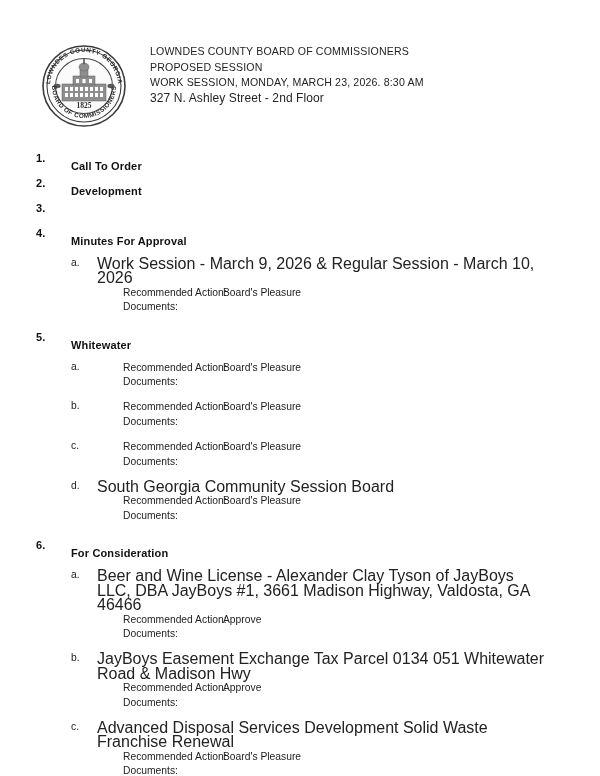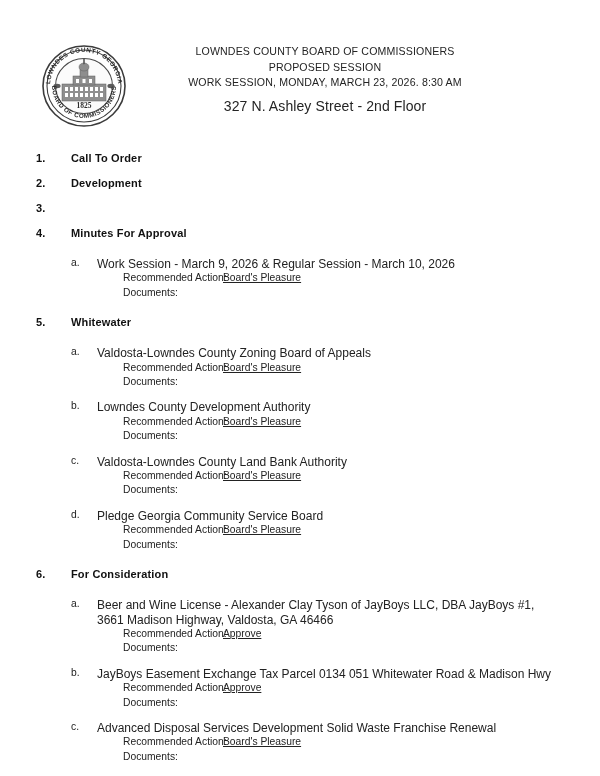--- a/index.html
+++ b/index.html
@@ -39,34 +39,33 @@
     width: 88px;
     height: 92px;
   }
   .seal svg { display: block; width: 88px; height: 92px; }
 
   .header-text {
     position: absolute;
     left: 150px;
     top: 10px;
     width: 350px;
-    text-align: center;
+    text-align: left;
   }
   .header-line {
     font-family: "Liberation Sans", sans-serif;
     font-size: 10.6px;
     line-height: 15.6px;
     letter-spacing: 0.15px;
     color: #242424;
     white-space: nowrap;
   }
   .header-line.addr {
-    font-size: 14px;
+    font-size: 12px;
     letter-spacing: 0.1px;
-    margin-top: 8px;
   }
 
   
   .agenda {
     position: absolute;
     top: 152px;
     left: 0;
     width: 600px;
   }
 
@@ -83,59 +82,58 @@
     left: 36px;
     top: 0;
     font-size: 11px;
     font-weight: bold;
     color: #111111;
     letter-spacing: 0.1px;
   }
   .section-title {
     position: absolute;
     left: 71px;
-    top: 0;
+    top: 8px;
     font-size: 11px;
     font-weight: bold;
     color: #111111;
     letter-spacing: 0.15px;
   }
 
   .sub-item {
     position: relative;
     margin-top: 5px;
   }
   .sub-letter {
     position: absolute;
     left: 71px;
     top: 0;
     font-size: 10.3px;
     color: #222222;
   }
   .sub-text {
     margin-left: 97px;
     margin-right: 48px;
-    font-size: 12px;
+    font-size: 16px;
     line-height: 14.4px;
     color: #222222;
   }
   .detail-line {
     margin-left: 123px;
     font-size: 10.3px;
     line-height: 14.4px;
     color: #222222;
     white-space: nowrap;
   }
   .detail-label {
     display: inline-block;
     width: 100px;
   }
   .detail-value {
     display: inline-block;
-    text-decoration: underline;
   }
 
   .sec-gap-sm { height: 6px; }
   .sec-gap-lg { height: 16px; }
 </style>
 </head>
 <body>
 
 <div class="page">
 
@@ -247,60 +245,57 @@
     </div>
 
     <div class="section">
       <div class="section-row">
         <span class="section-num">5.</span>
         <span class="section-title">Whitewater</span>
       </div>
 
       <div class="sub-item">
         <span class="sub-letter">a.</span>
-        <div class="sub-text">Valdosta-Lowndes County Zoning Board of Appeals</div>
         <div class="detail-line">
           <span class="detail-label">Recommended Action:</span><span class="detail-value">Board's Pleasure</span>
         </div>
         <div class="detail-line">
           <span class="detail-label">Documents:</span><span class="detail-value"></span>
         </div>
       </div>
 
       <div class="sec-gap-sm"></div>
 
       <div class="sub-item">
         <span class="sub-letter">b.</span>
-        <div class="sub-text">Lowndes County Development Authority</div>
         <div class="detail-line">
           <span class="detail-label">Recommended Action:</span><span class="detail-value">Board's Pleasure</span>
         </div>
         <div class="detail-line">
           <span class="detail-label">Documents:</span><span class="detail-value"></span>
         </div>
       </div>
 
       <div class="sec-gap-sm"></div>
 
       <div class="sub-item">
         <span class="sub-letter">c.</span>
-        <div class="sub-text">Valdosta-Lowndes County Land Bank Authority</div>
         <div class="detail-line">
           <span class="detail-label">Recommended Action:</span><span class="detail-value">Board's Pleasure</span>
         </div>
         <div class="detail-line">
           <span class="detail-label">Documents:</span><span class="detail-value"></span>
         </div>
       </div>
 
       <div class="sec-gap-sm"></div>
 
       <div class="sub-item">
         <span class="sub-letter">d.</span>
-        <div class="sub-text">Pledge Georgia Community Service Board</div>
+        <div class="sub-text">South Georgia Community Session Board</div>
         <div class="detail-line">
           <span class="detail-label">Recommended Action:</span><span class="detail-value">Board's Pleasure</span>
         </div>
         <div class="detail-line">
           <span class="detail-label">Documents:</span><span class="detail-value"></span>
         </div>
       </div>
 
       <div class="sec-gap-lg"></div>
     </div>

